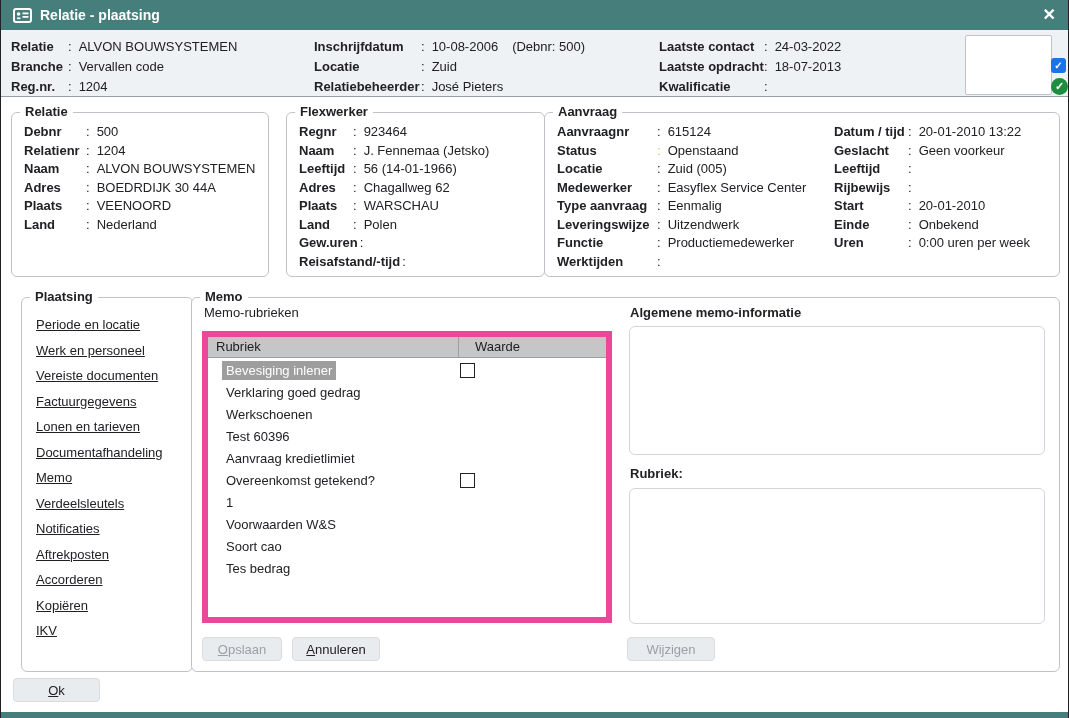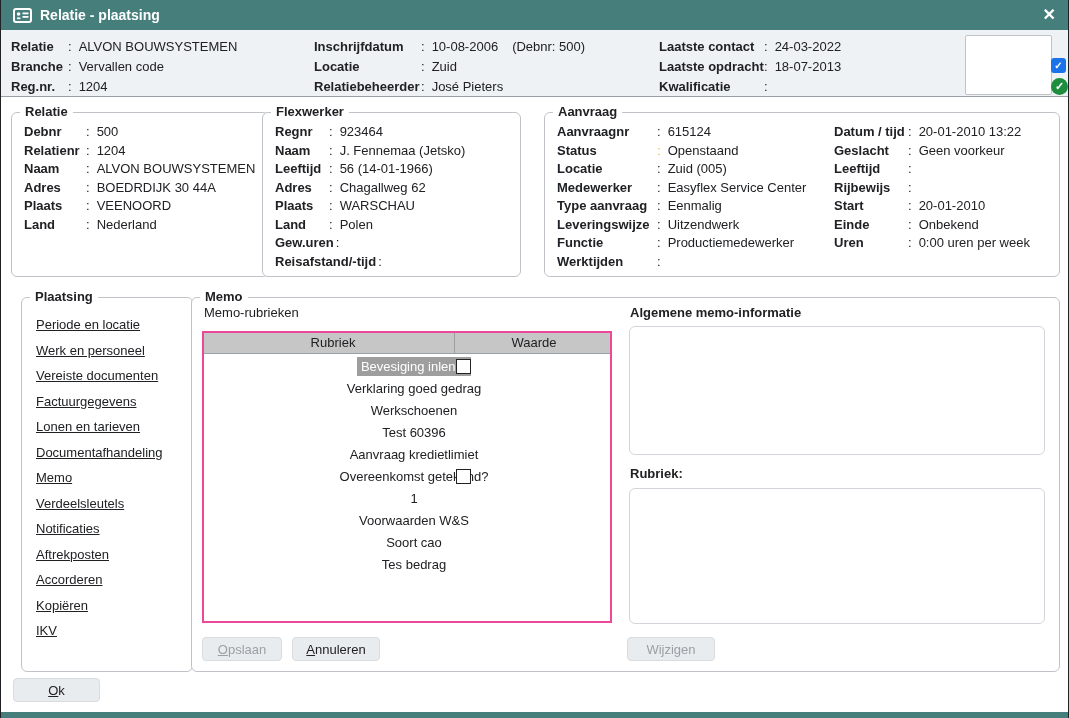--- a/index.html
+++ b/index.html
@@ -30,43 +30,43 @@
   .photo-box{position:absolute;left:964px;top:5px;width:85px;height:58px;background:#fff;
     border:1px solid #c0c4c8;border-radius:2px;}
   .flag{position:absolute;left:1050px;color:#fff;text-align:center;font-weight:bold;}
   .flag.blue{top:28px;width:15px;height:15px;line-height:15px;font-size:10px;background:#1a73e8;border-radius:3px;}
   .flag.green{top:48px;width:17px;height:17px;line-height:17px;font-size:11px;background:#1e8e3e;border-radius:50%;}
   .flag::before{content:"\2713";}
   
   .groupbox{position:absolute;border:1px solid #c0c4c8;border-radius:6px;background:#fff;box-sizing:border-box;}
   .gb-legend{position:absolute;top:-9px;left:8px;background:#fff;padding:0 5px;font-weight:bold;}
   .gb-relatie{left:10px;top:112px;width:258px;height:165px;}
-  .gb-flex{left:261px;top:112px;width:259px;height:165px;}
+  .gb-flex{left:285px;top:112px;width:259px;height:165px;}
   .gb-aanvraag{left:543px;top:112px;width:516px;height:165px;}
   .gb-plaatsing{left:10px;top:297px;width:172px;height:375px;margin-left:10px;}
   .gb-memo{left:190px;top:297px;width:869px;height:375px;}
   .gb-body{padding:10px 0 0 12px;}
   .groupbox .kv-row{line-height:18.5px;}
   .gb-relatie .kv-label{min-width:60px;}
   .gb-flex .kv-label{min-width:52px;}
   .gb-col{position:absolute;top:10px;}
   .gb-col1{left:12px;}
   .gb-col2{left:289px;}
   .gb-col1 .kv-label{min-width:98px;}
   .gb-col2 .kv-label{min-width:72px;}
   
   .side-links{padding:14px 0 0 14px;}
   .side-link{display:block;line-height:25.5px;color:#202124;text-decoration:underline;cursor:pointer;}
   
   .memo-sub-label{position:absolute;left:12px;top:7px;font-weight:normal;}
   .memo-table{position:absolute;left:10px;top:33px;width:410px;height:292px;
-    border:2px solid #ec4899;box-sizing:border-box;background:#fff;text-align:center;}
+    border:6px solid #ec4899;box-sizing:border-box;background:#fff;}
   .mt-header{display:flex;background:#c6c6c6;height:20px;line-height:20px;border-bottom:1px solid #9aa0a6;}
   .mt-col-rubriek{width:250px;padding-left:8px;box-sizing:border-box;}
-  .mt-col-waarde{flex:1;border-left:1px solid #9e9e9e;padding-left:3px;}
+  .mt-col-waarde{flex:1;border-left:1px solid #9e9e9e;padding-left:16px;}
   .mt-body{padding-top:2px;}
   .mt-row{position:relative;height:22px;line-height:22px;padding-left:18px;white-space:nowrap;}
   .mt-label{display:inline-block;line-height:17px;padding:1px 4px;margin-left:-4px;}
   .mt-label.sel{background:#9e9e9e;color:#fff;}
   .mt-check{position:absolute;left:252px;top:3px;width:15px;height:15px;box-sizing:border-box;
     border:1.5px solid #222;background:#fff;font-size:10px;line-height:12px;text-align:center;}
   .memo-label{position:absolute;font-weight:bold;}
   .lab-algemene{left:438px;top:7px;}
   .lab-rubriek{left:438px;top:168px;}
   .memo-area{position:absolute;border:1px solid #d2d6da;border-radius:6px;resize:none;background:#fff;

